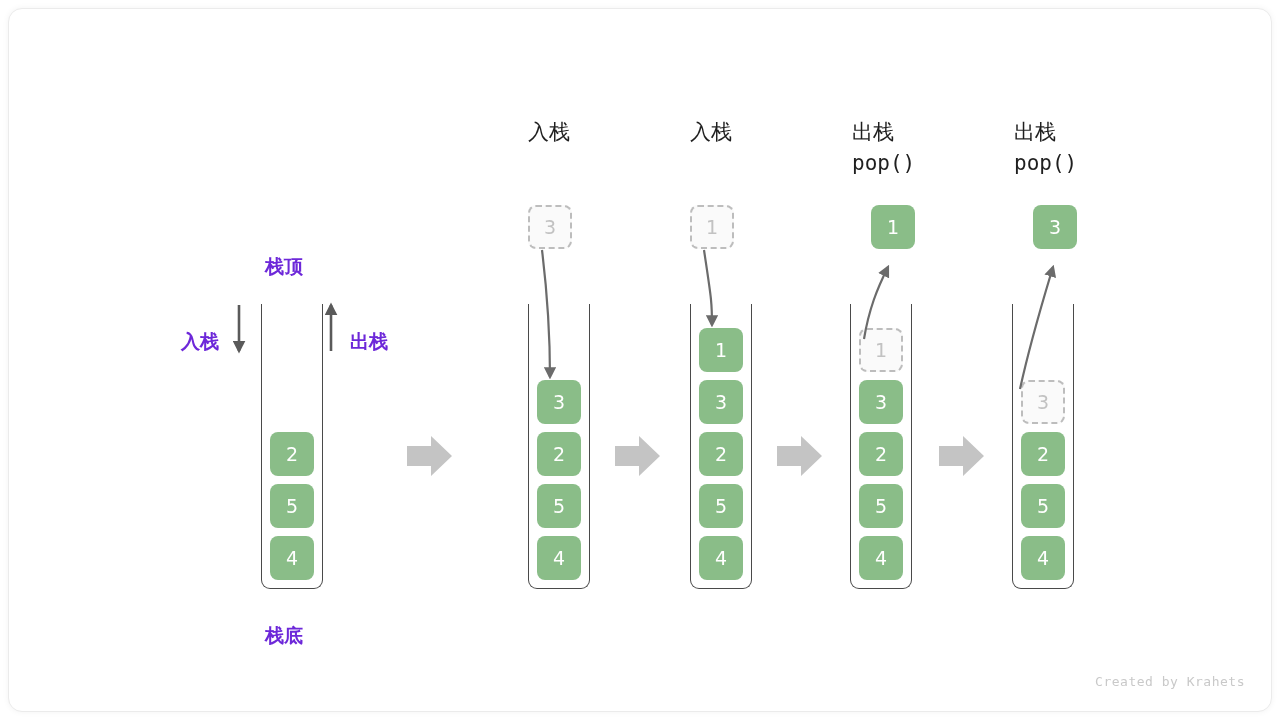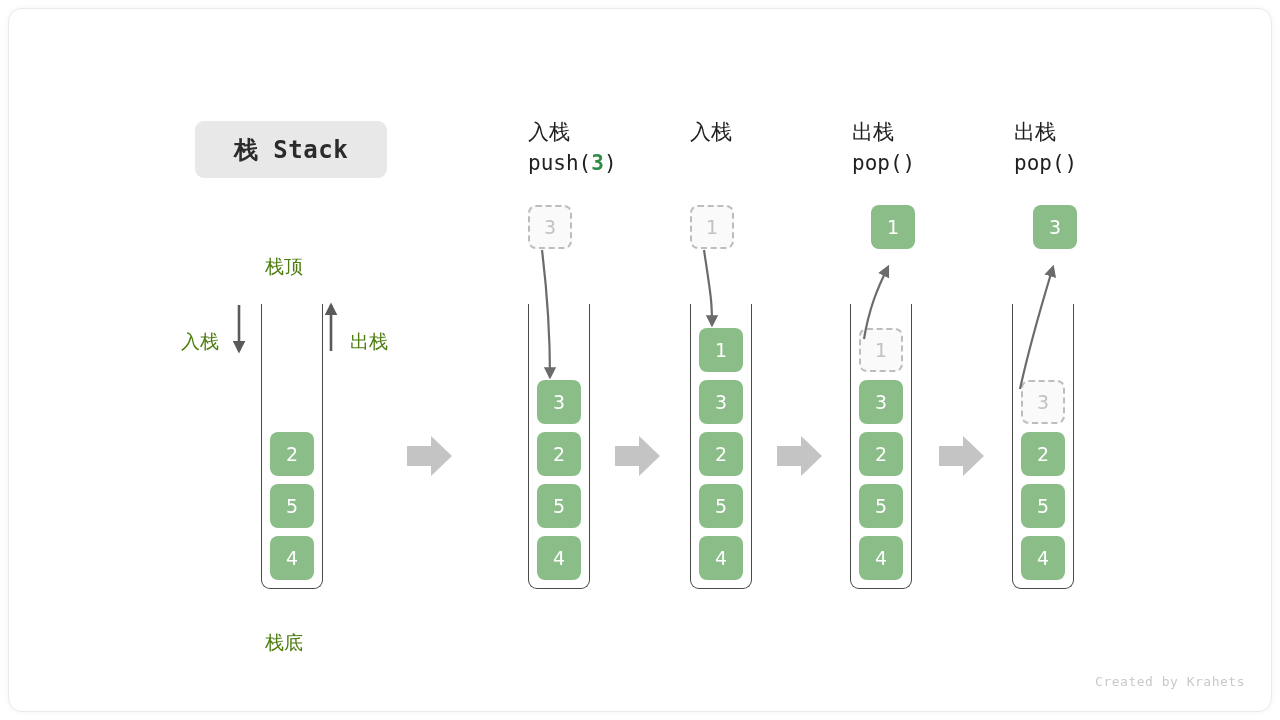--- a/index.html
+++ b/index.html
@@ -44,28 +44,28 @@
     font-size: 24px;
     font-weight: bold;
     color: #2b2b2b;
     letter-spacing: 0.5px;
   }
 
   
   .cjk-label {
     position: absolute;
     font-family: "DejaVu Sans", "Liberation Sans", sans-serif;
-    font-weight: normal;
+    font-weight: bold;
     font-size: 19px;
-    color: #4d7c0f;
+    color: #6d28d9;
     white-space: nowrap;
   }
 
   .top-label  { left: 256px; top: 245px; }
-  .bot-label  { left: 256px; top: 614px; margin-top: 7px; }
+  .bot-label  { left: 256px; top: 614px; }
   .in-label   { left: 172px; top: 320px; }
   .out-label  { left: 341px; top: 320px; }
 
   
   .stack {
     position: absolute;
     width: 62px;
     height: 285px;
     box-sizing: border-box;
     border-left: 1.6px solid #4a4a4a;
@@ -167,36 +167,34 @@
     font-size: 13px;
     color: #c9c9c9;
     letter-spacing: 0.5px;
   }
 </style>
 </head>
 <body>
 
 <div class="canvas">
 
-  <div class="title-chip">栈 Stack</div>
 
   <div class="cjk-label top-label">栈顶</div>
   <div class="cjk-label bot-label">栈底</div>
   <div class="cjk-label in-label">入栈</div>
   <div class="cjk-label out-label">出栈</div>
 
   <div class="stack" style="left:252px; top:295px;">
     <div class="cell" style="bottom:8px;">4</div>
     <div class="cell" style="bottom:60px;">5</div>
     <div class="cell" style="bottom:112px;">2</div>
   </div>
 
   <div class="op-caption" style="left:519px;">
     <div class="op-cjk">入栈</div>
-    <div class="op-code"><span>push(</span><span class="arg">3</span><span>)</span></div>
   </div>
   <div class="float-box ghost" style="left:519px; top:196px;">3</div>
   <div class="stack" style="left:519px; top:295px;">
     <div class="cell" style="bottom:8px;">4</div>
     <div class="cell" style="bottom:60px;">5</div>
     <div class="cell" style="bottom:112px;">2</div>
     <div class="cell" style="bottom:164px;">3</div>
   </div>
 
   <div class="op-caption" style="left:681px;">

